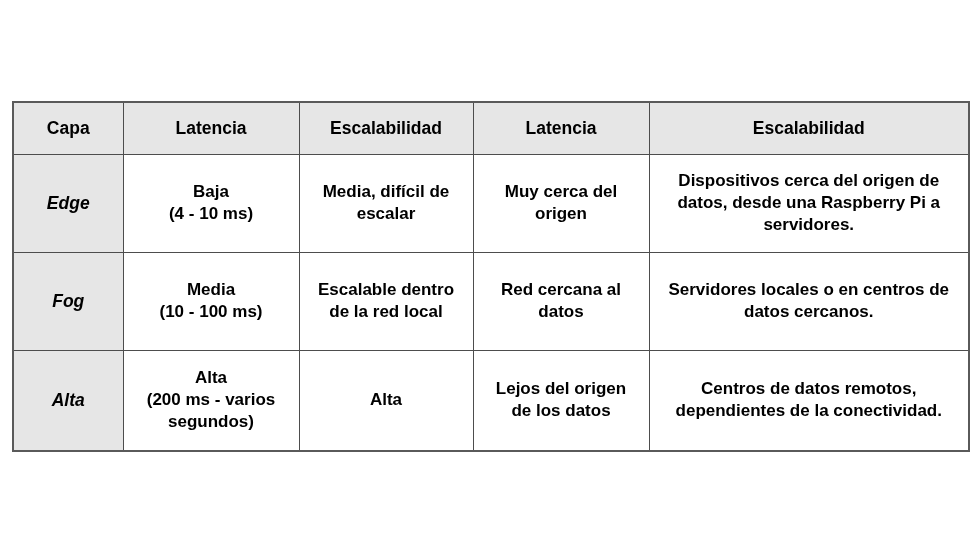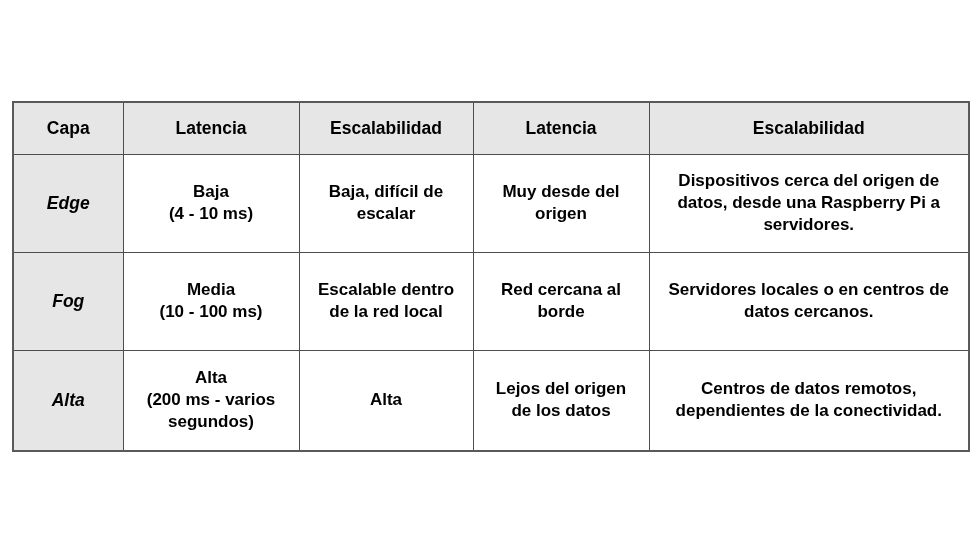--- a/index.html
+++ b/index.html
@@ -100,27 +100,27 @@
         <tr class="r0">
           <th class="layer">Edge</th>
           <td>
             <span class="cell-lines">
               <span>Baja</span>
               <span>(4 - 10 ms)</span>
             </span>
           </td>
           <td>
             <span class="cell-lines">
-              <span>Baja, difícil de</span>
+              <span>Media, difícil de</span>
               <span>escalar</span>
             </span>
           </td>
           <td>
             <span class="cell-lines">
-              <span>Muy desde del</span>
+              <span>Muy cerca del</span>
               <span>origen</span>
             </span>
           </td>
           <td>
             <span class="cell-wrap">Dispositivos cerca del origen de datos, desde una Raspberry Pi a servidores.</span>
           </td>
         </tr>
 
         <tr class="r1">
           <th class="layer">Fog</th>
@@ -132,21 +132,21 @@
           </td>
           <td>
             <span class="cell-lines">
               <span>Escalable dentro</span>
               <span>de la red local</span>
             </span>
           </td>
           <td>
             <span class="cell-lines">
               <span>Red cercana al</span>
-              <span>borde</span>
+              <span>datos</span>
             </span>
           </td>
           <td>
             <span class="cell-wrap">Servidores locales o en centros de datos cercanos.</span>
           </td>
         </tr>
 
         <tr class="r2">
           <th class="layer">Alta</th>
           <td>

